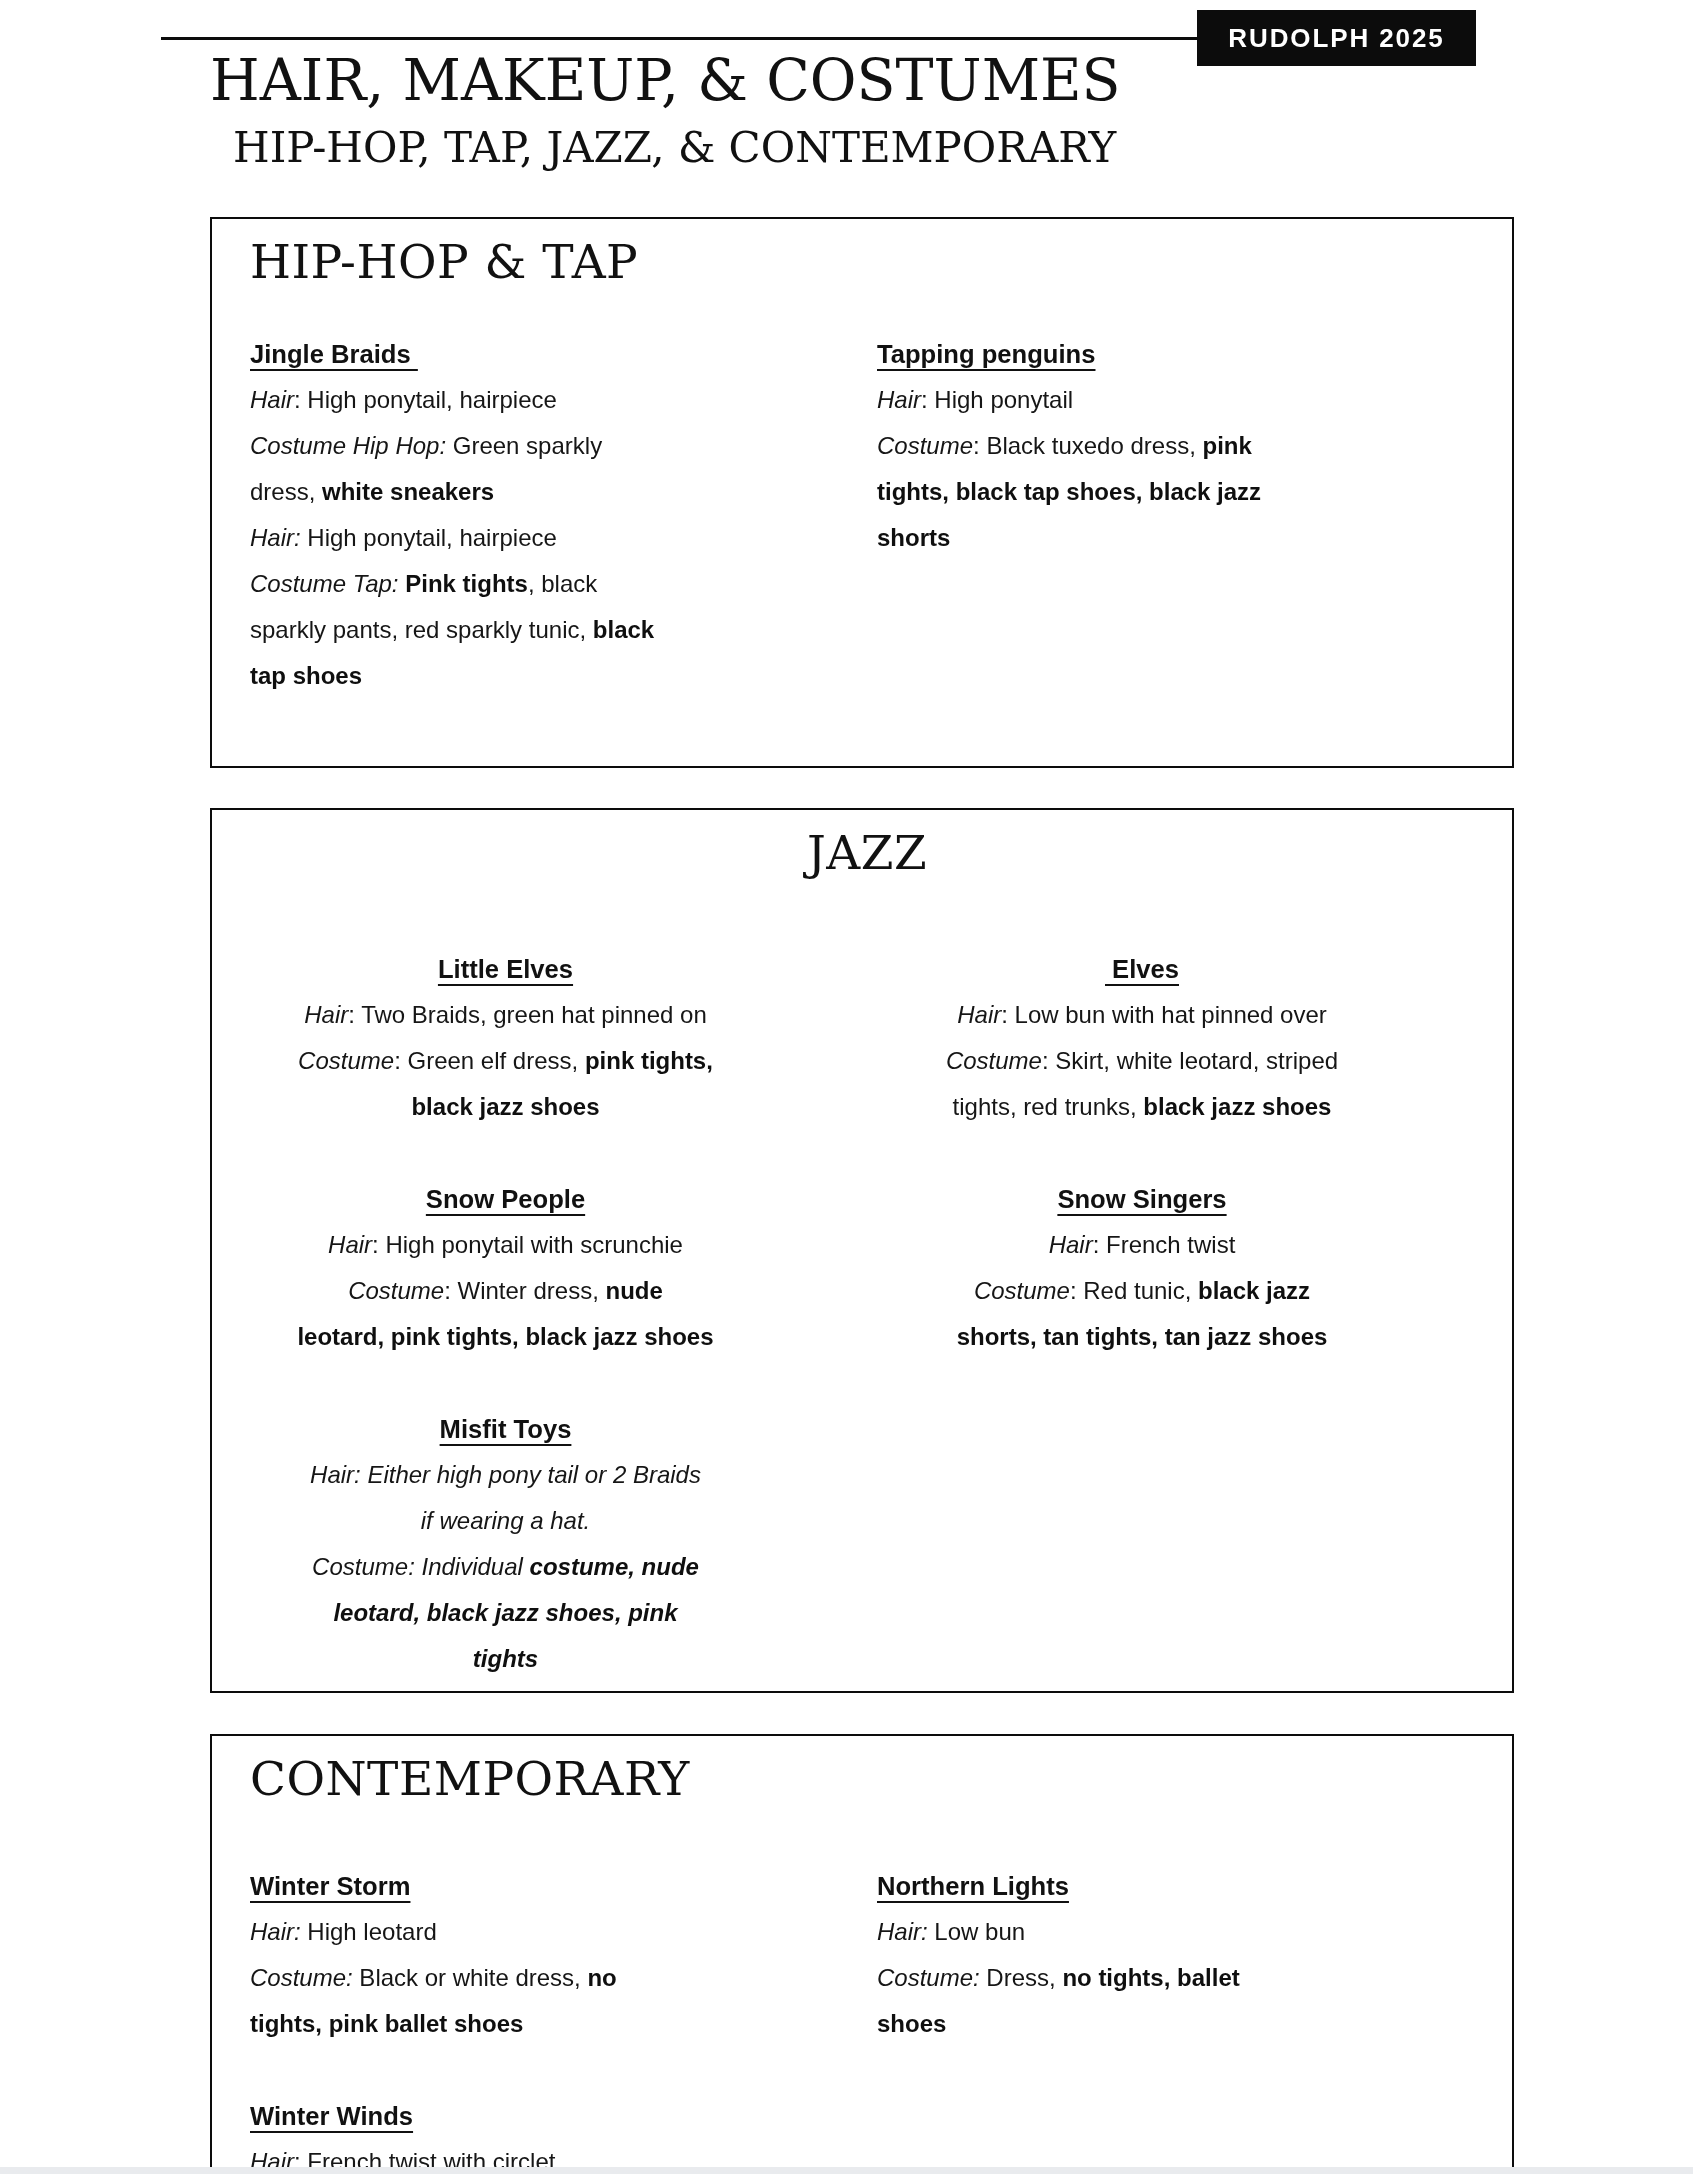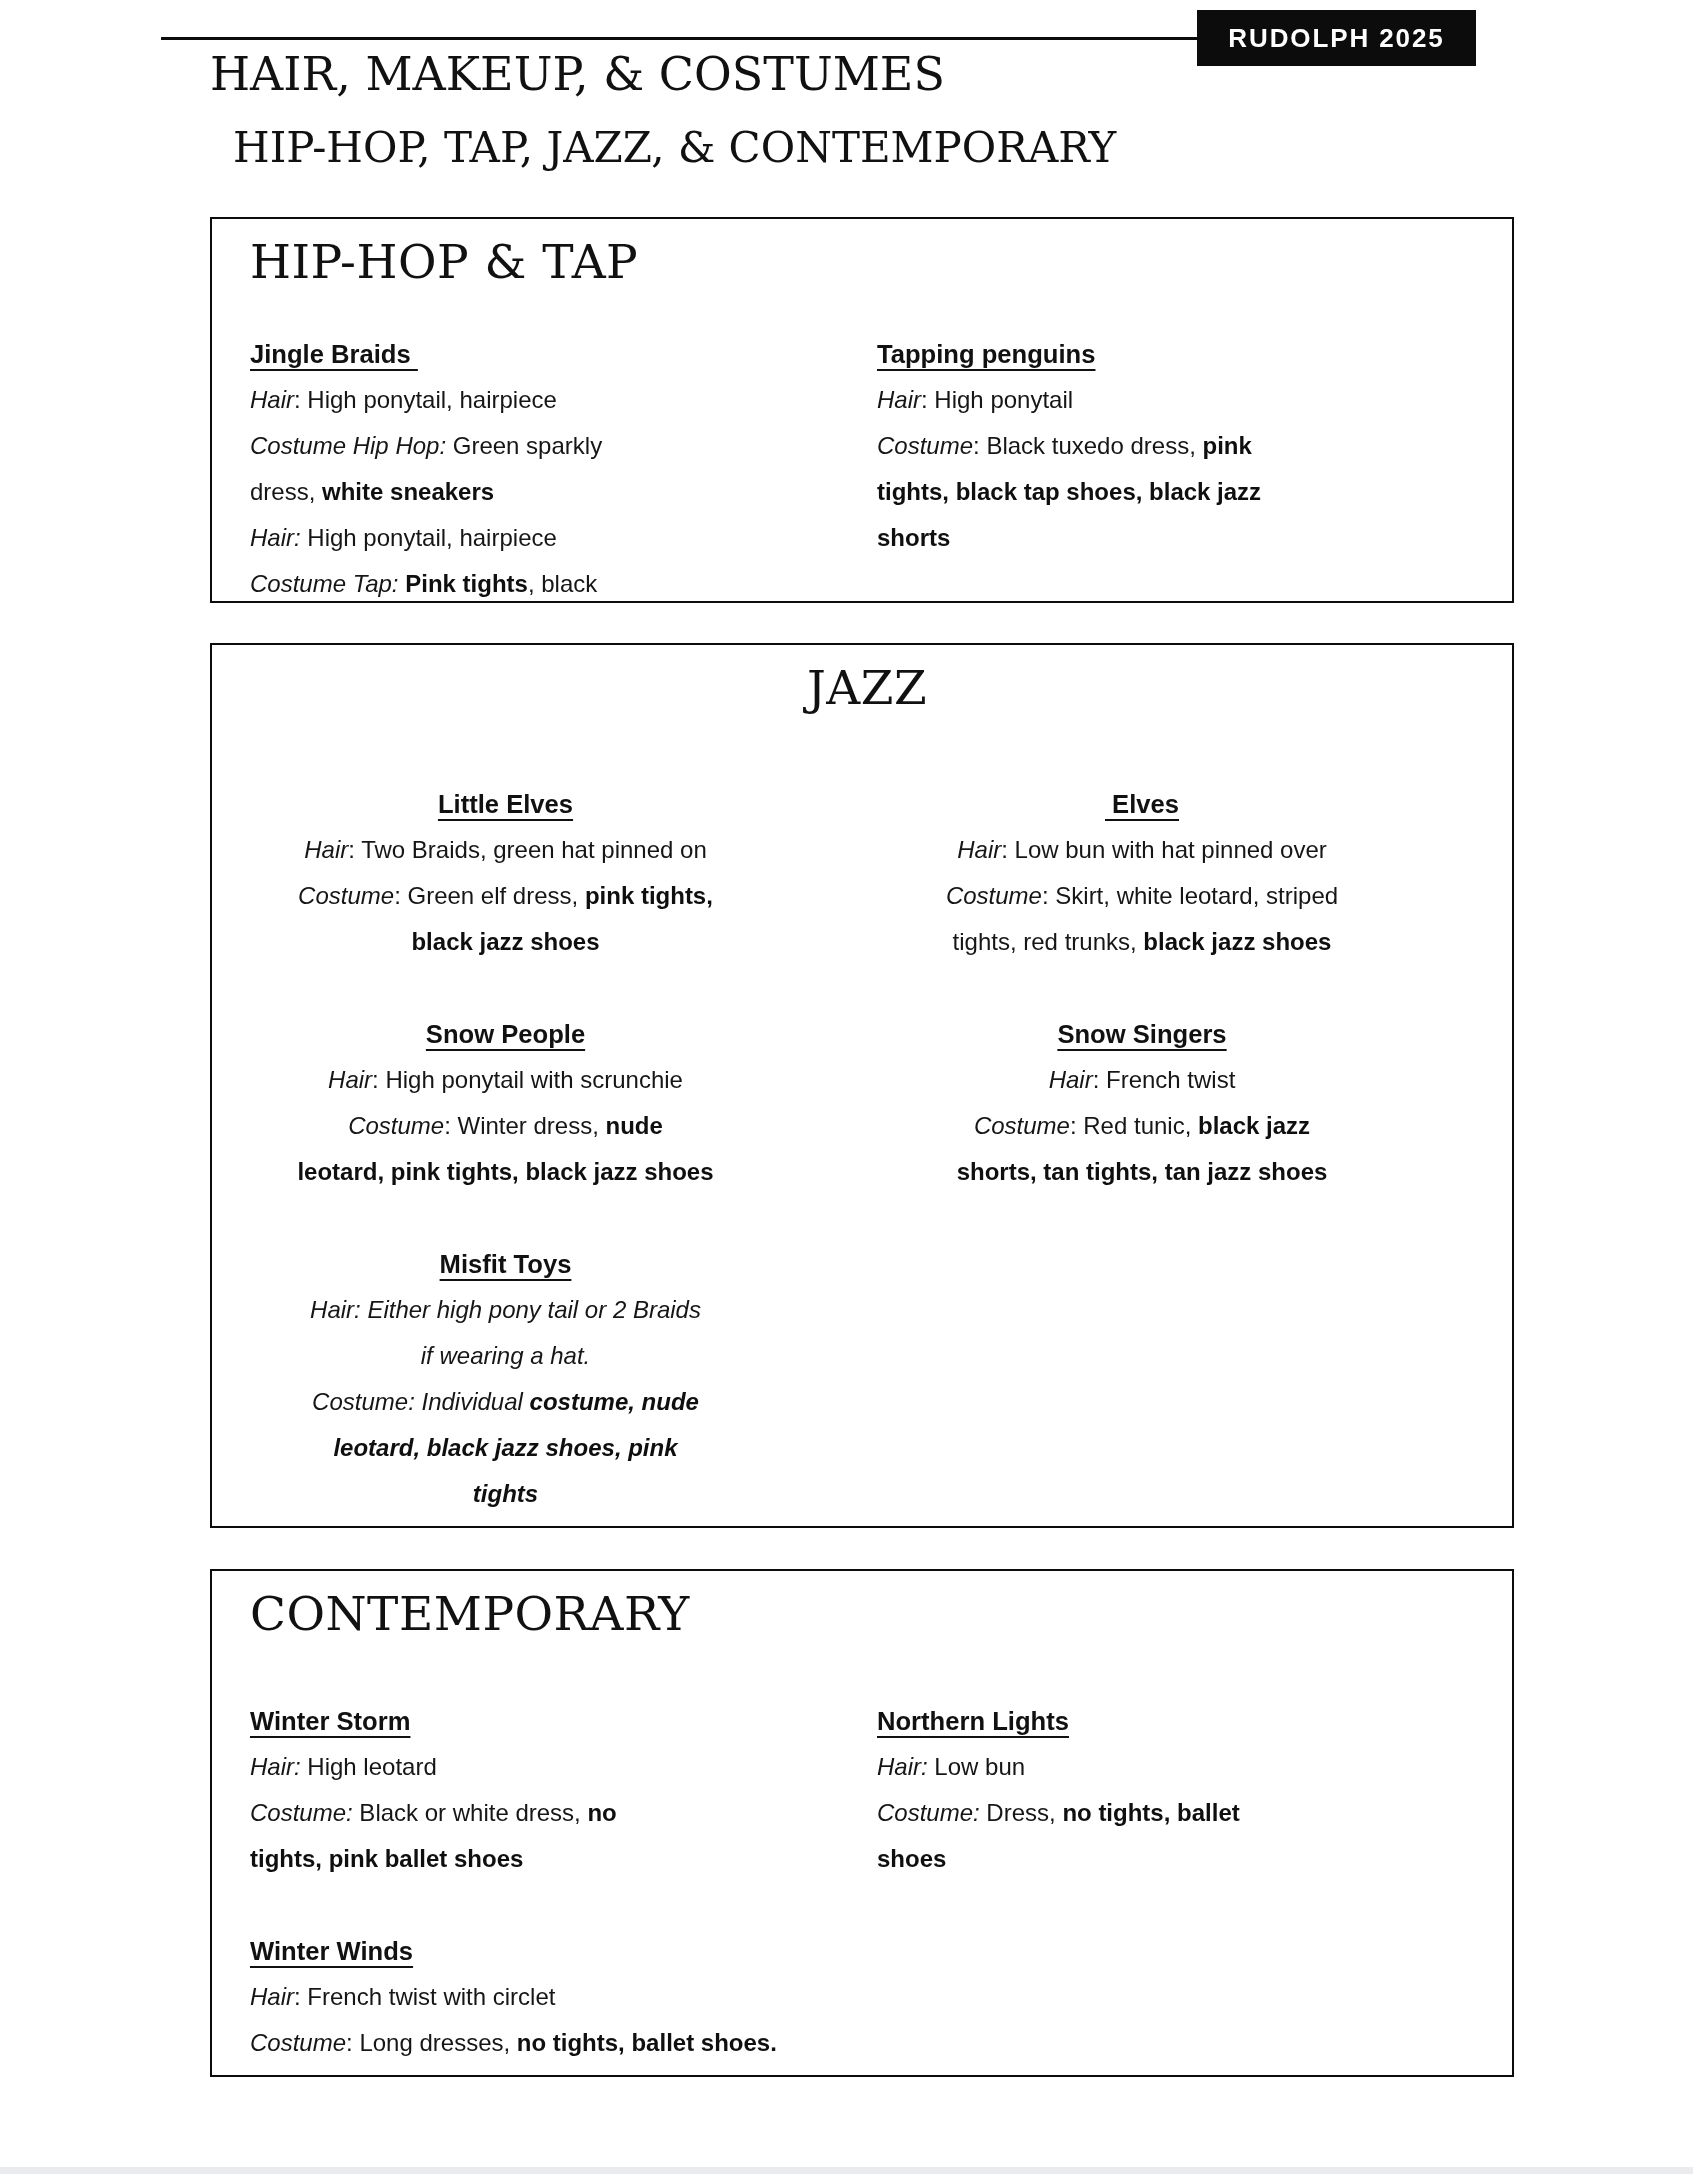--- a/index.html
+++ b/index.html
@@ -16,40 +16,40 @@
   .rule { position:absolute; left:161px; top:37px; width:1036px; height:2.8px; background:#0c0c0c; }
   .badge {
     position:absolute; left:1197px; top:10.4px; width:279px; height:56px;
     background:#0c0c0c; color:#ffffff;
     display:flex; align-items:center; justify-content:center;
     font-size:26px; font-weight:700; letter-spacing:1.9px;
   }
   .title {
     position:absolute; left:210px; top:49px;
     font-family:"DejaVu Serif","Liberation Serif",serif;
-    font-size:46px; font-weight:500; letter-spacing:0; line-height:1.1;
+    font-size:57px; font-weight:500; letter-spacing:0; line-height:1.1;
     white-space:pre; color:#111;
   }
   .subtitle {
     position:absolute; left:210px; top:125px;
     font-family:"DejaVu Serif","Liberation Serif",serif;
     font-size:42px; font-weight:500; line-height:1.1;
     white-space:pre; color:#111;margin-left:23px;
   }
   
   .box {
     box-sizing:border-box;
     margin-left:210px;
     width:1304px;
     border:2.8px solid #0c0c0c;
     padding:15px 28px 0 38px;
     overflow:hidden;
     background:#fff;
   }
-  .box-s0 { height:386px; margin-bottom:40px; }
+  .box-s0 { height:551px; margin-bottom:40px; }
   .box-s1 { height:885px; margin-bottom:41px;text-align:center; }
   .box-s2 { height:508px; }
   .box-title {
     margin:0;
     font-family:"DejaVu Serif","Liberation Serif",serif;
     font-size:47px; font-weight:500; line-height:55px;
     letter-spacing:0.5px; color:#111; white-space:pre;
   }
   .box-s0 .box-title { margin-bottom:42px; }
   .box-s1 .box-title { margin-bottom:66px; }

